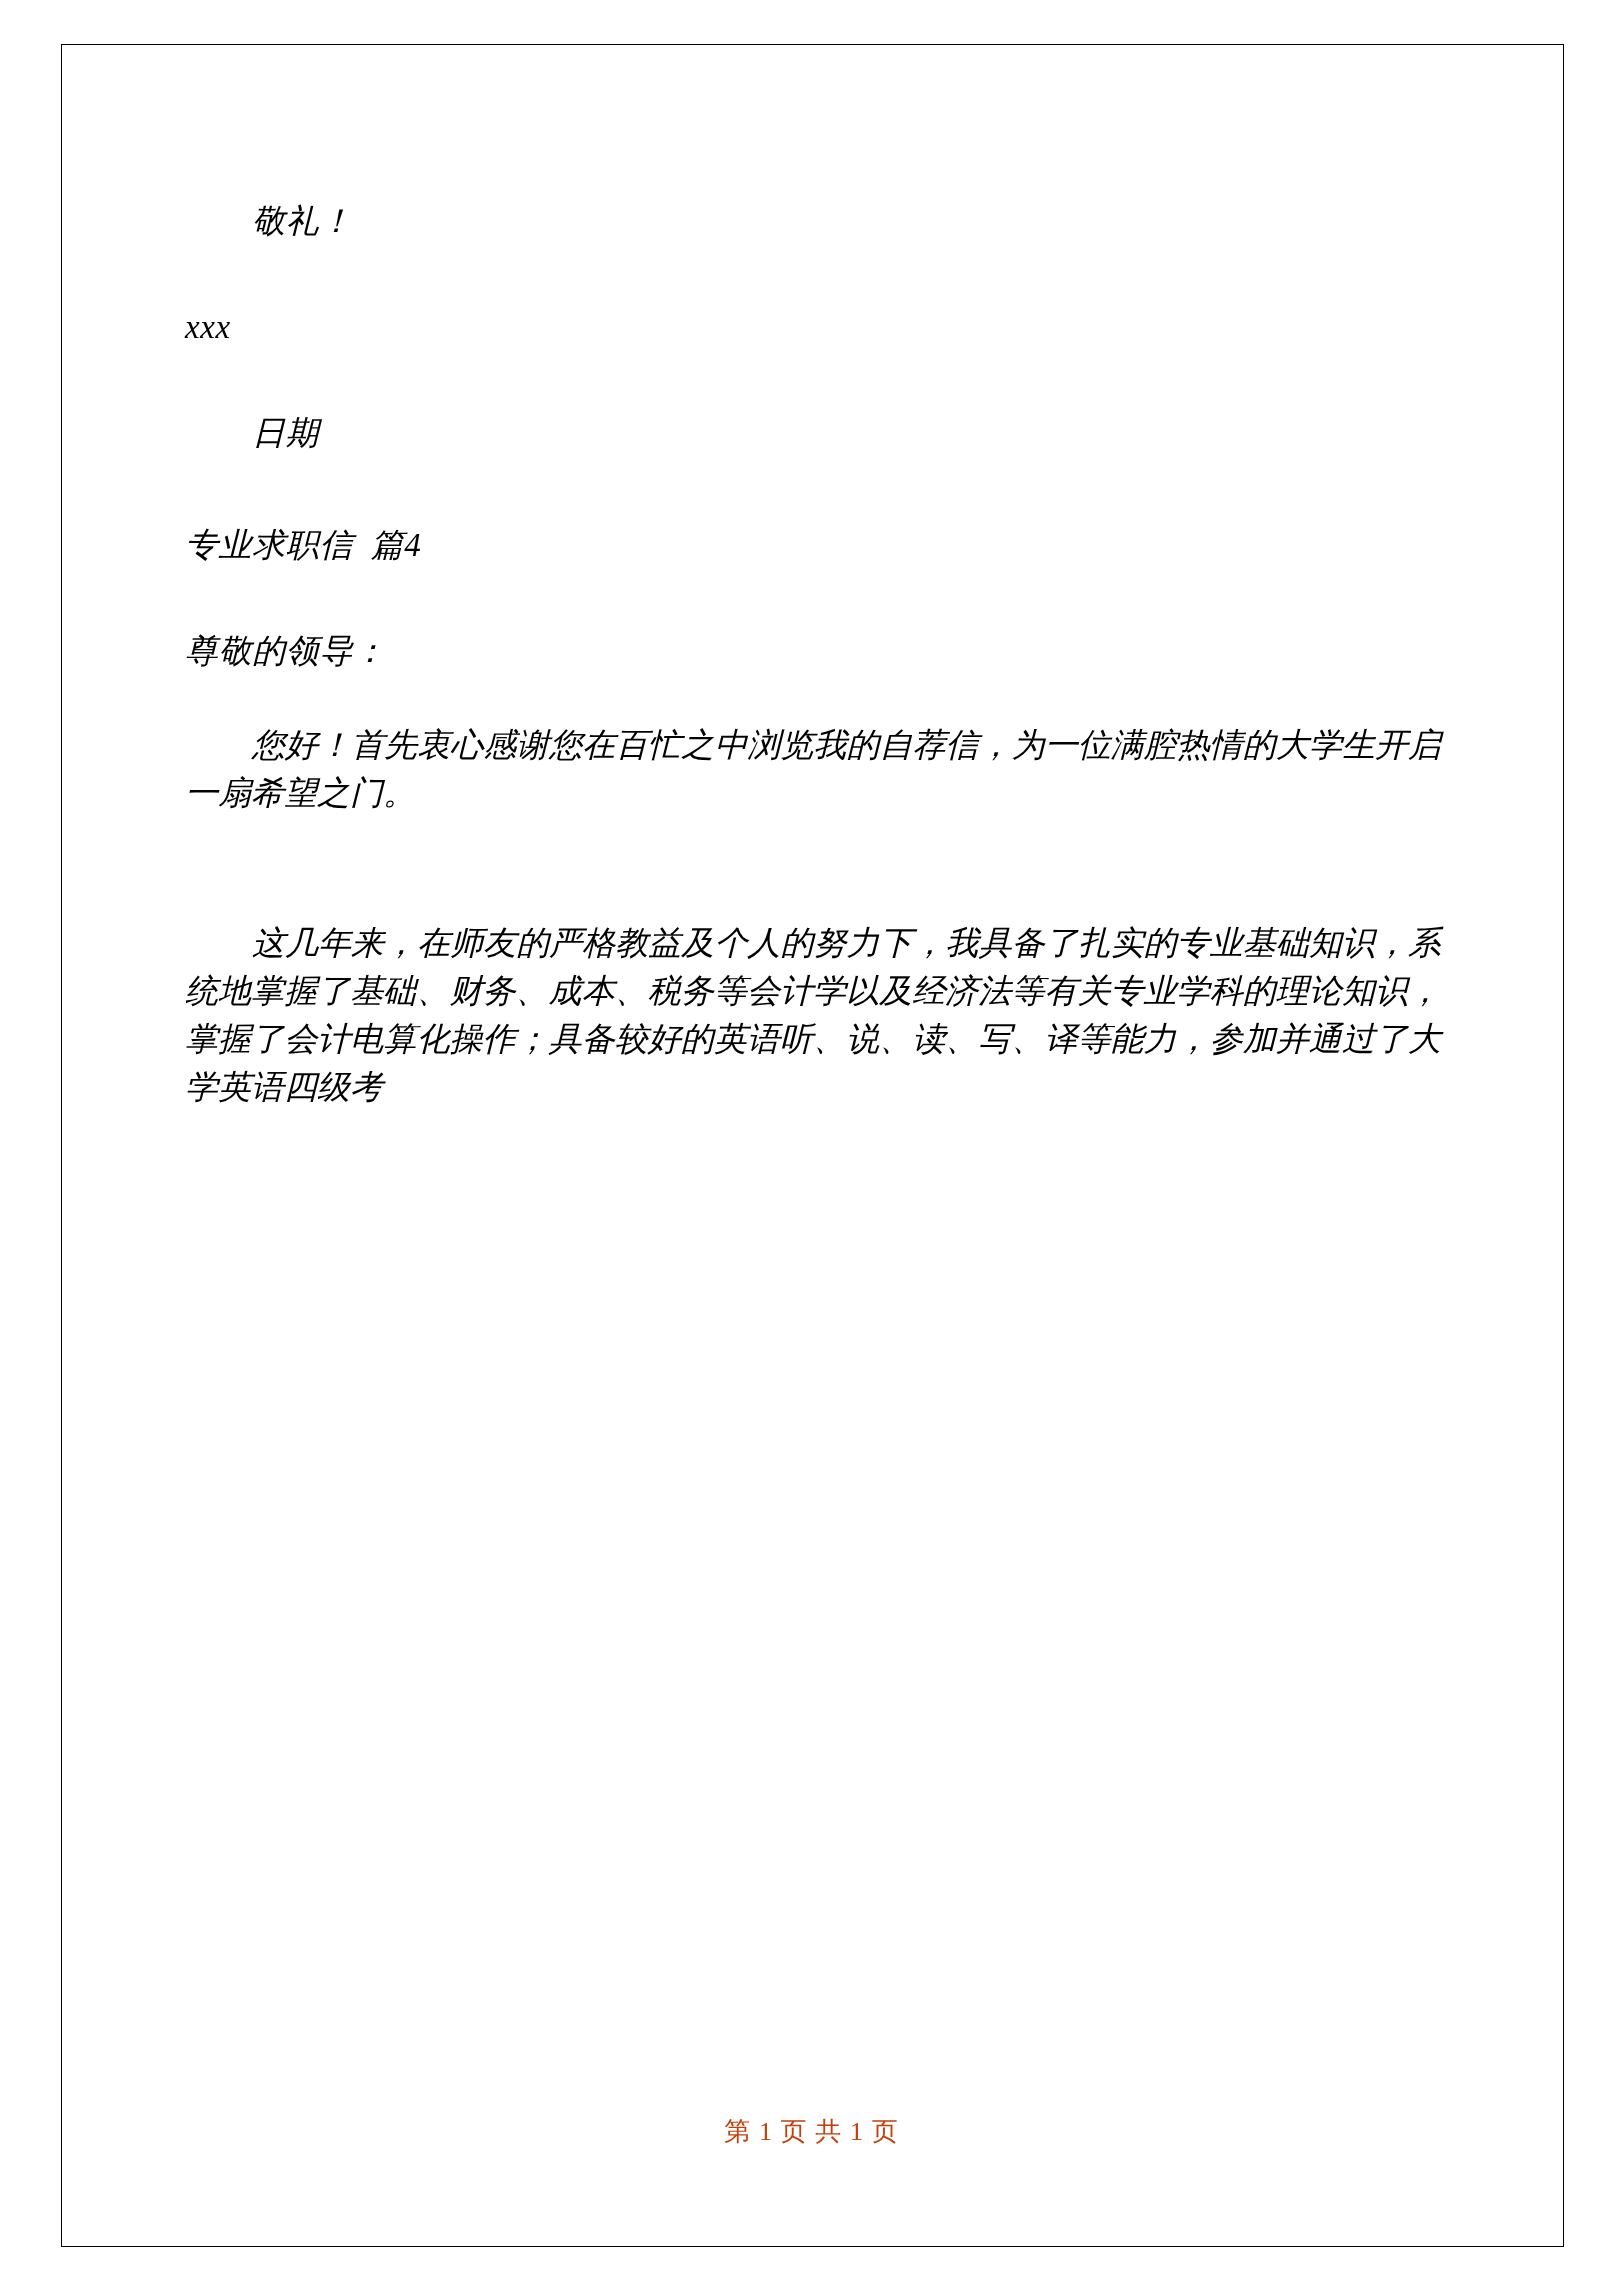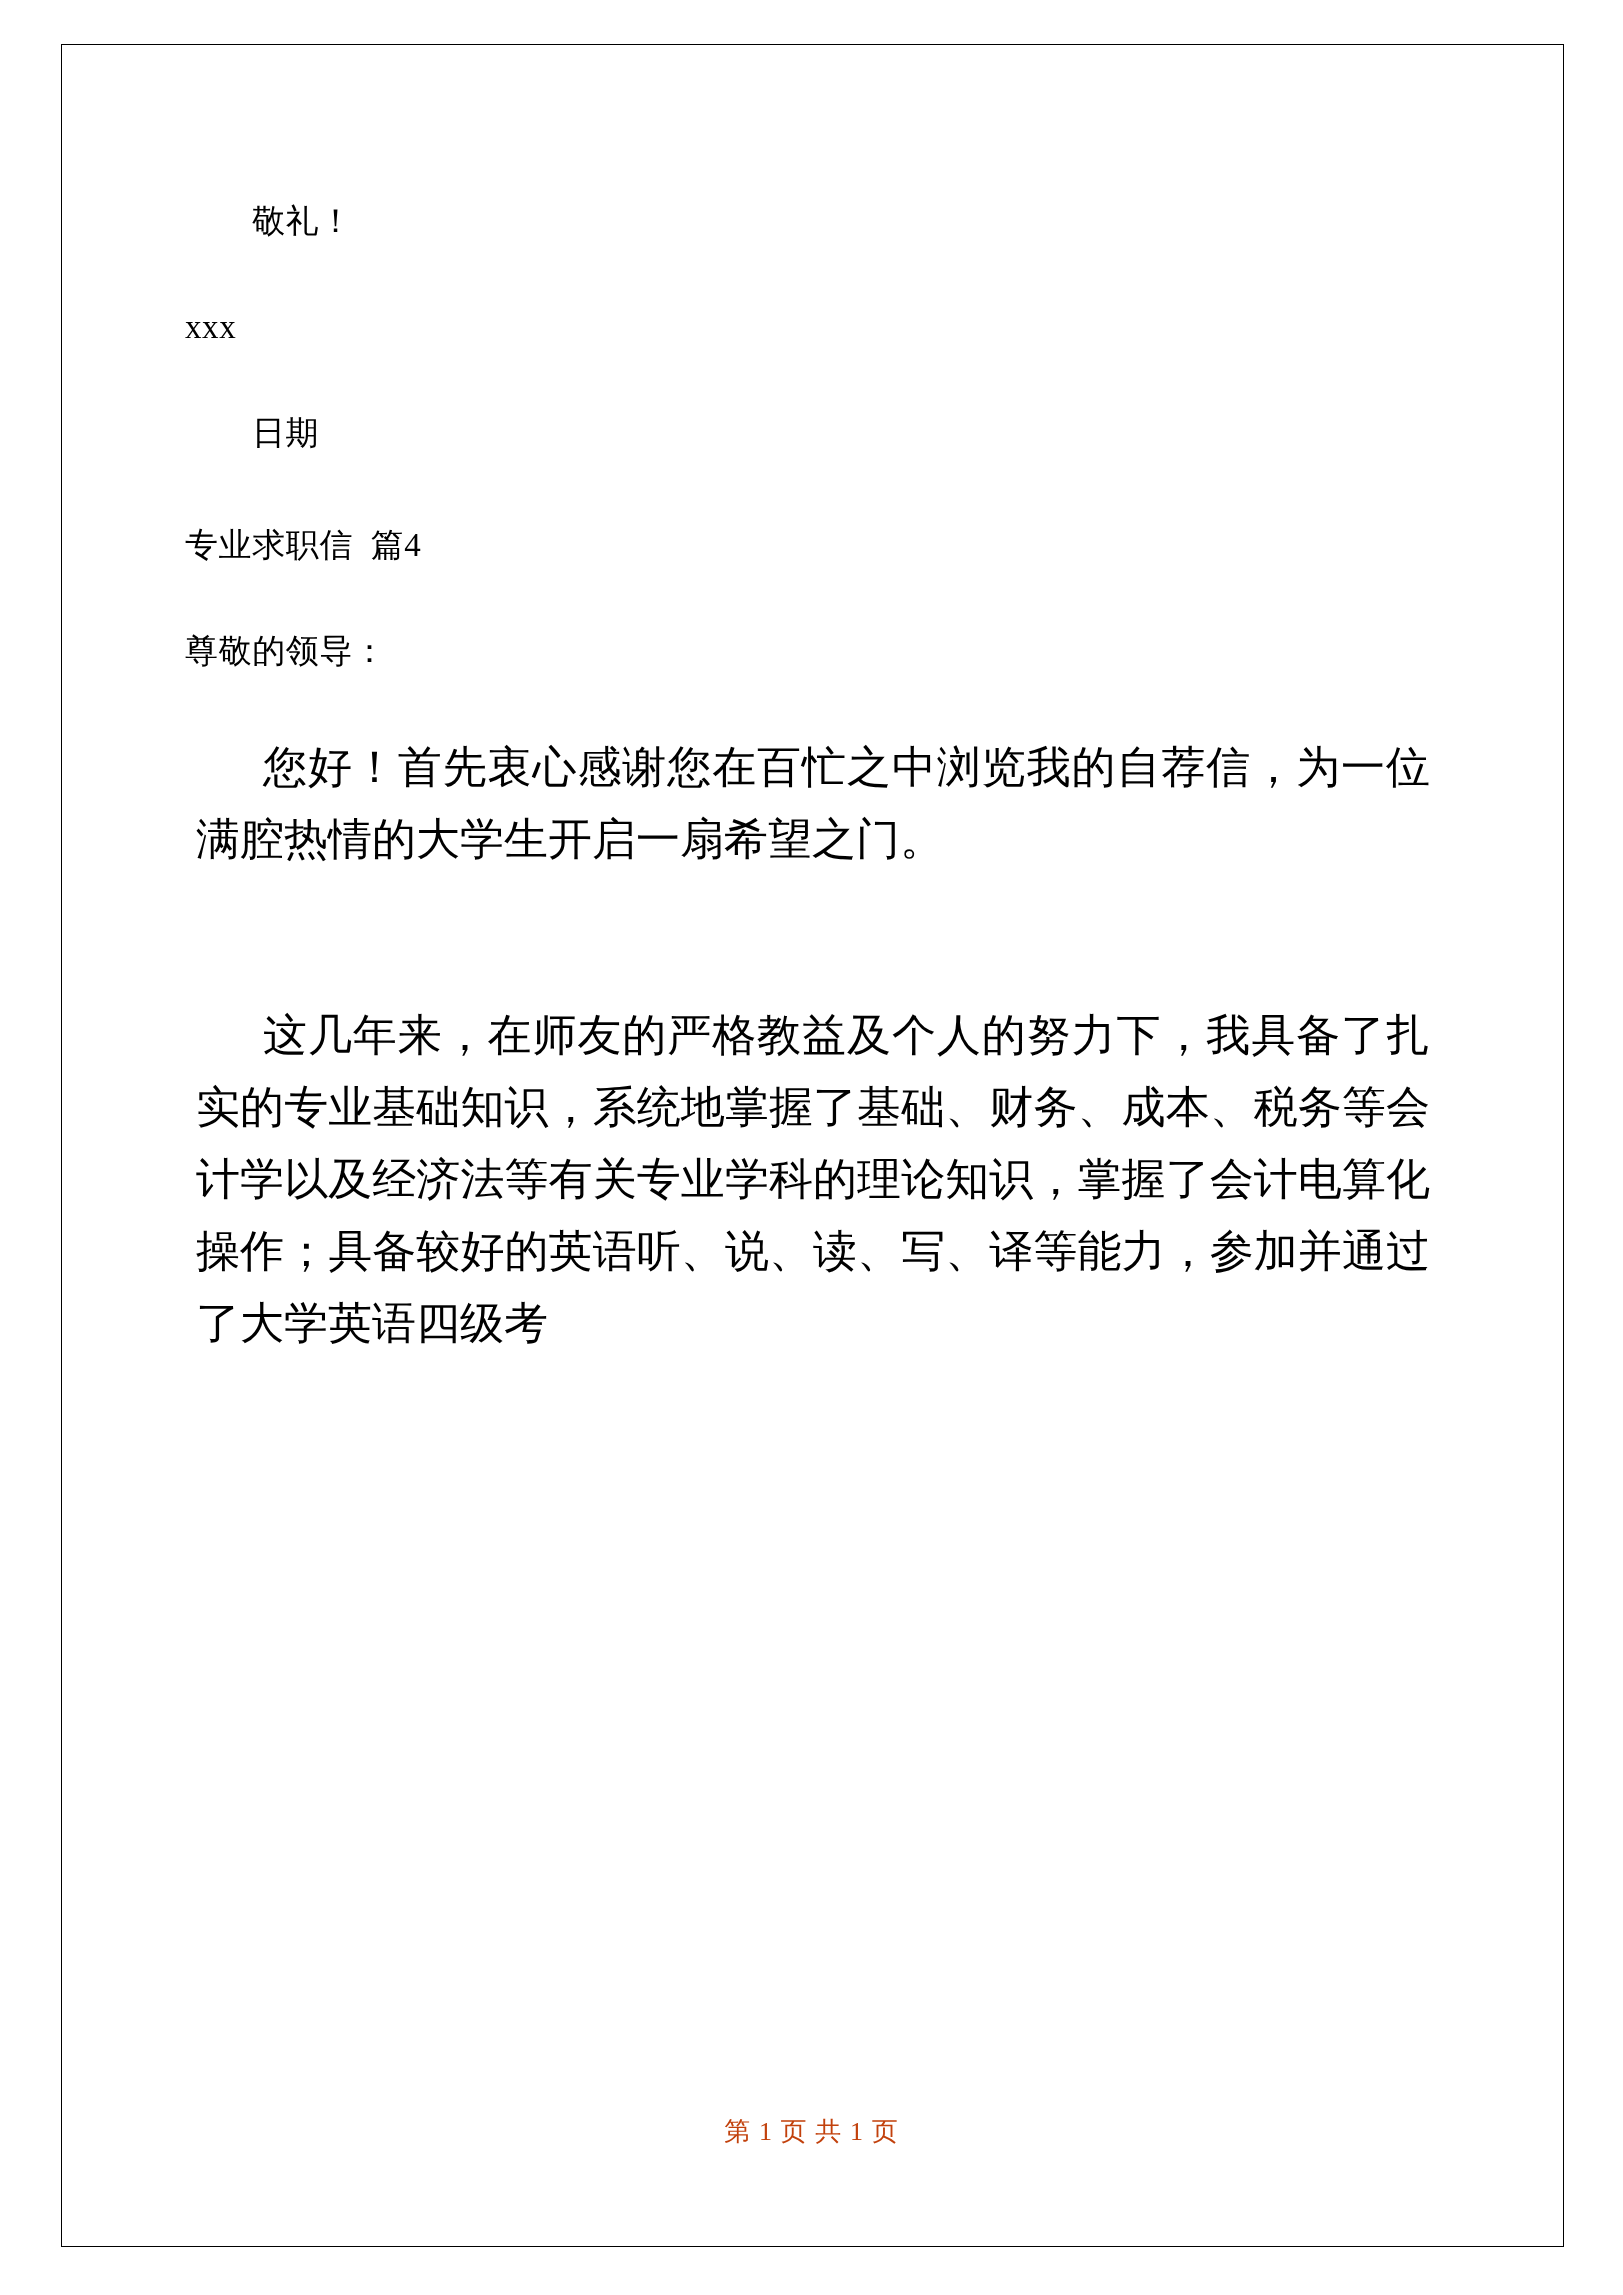--- a/index.html
+++ b/index.html
@@ -26,39 +26,40 @@
     height: 2203px;
     border: 1.7px solid #000000;
     box-sizing: border-box;
   }
   .content {
     position: absolute;
     left: 185px;
     top: 185px;
     width: 1256px;
     box-sizing: border-box;
+    font-style: italic;
   }
   .line {
     font-size: 33px;
     line-height: 72px;
     letter-spacing: 0.6px;
     white-space: pre-wrap;
     word-break: break-all;
   }
   .indent {
     text-indent: 67px;
   }
   .para {
-    font-size: 44px;
-    line-height: 72px;
+    font-size: 33px;
+    line-height: 48px;
     text-indent: 67px;
     text-align: justify;
     text-justify: inter-ideograph;
     word-break: break-all;
-    margin: 11px;
+    margin: 0;
   }
   .gap-sm { height: 34px; }
   .gap-md { height: 40px; }
   .footer {
     position: absolute;
     left: 0;
     right: 0;
     top: 2114px;
     text-align: center;
     font-size: 26px;

